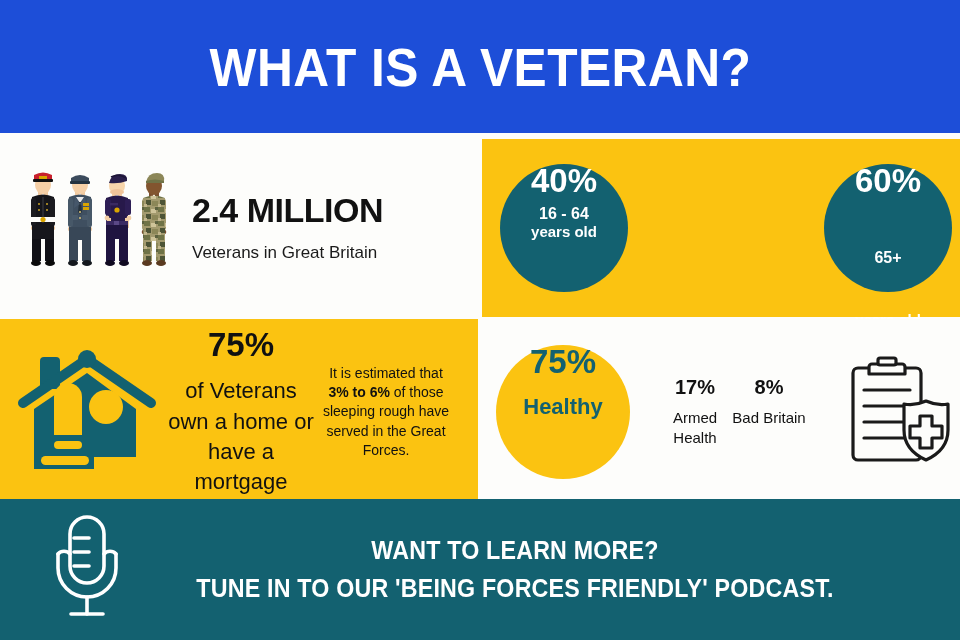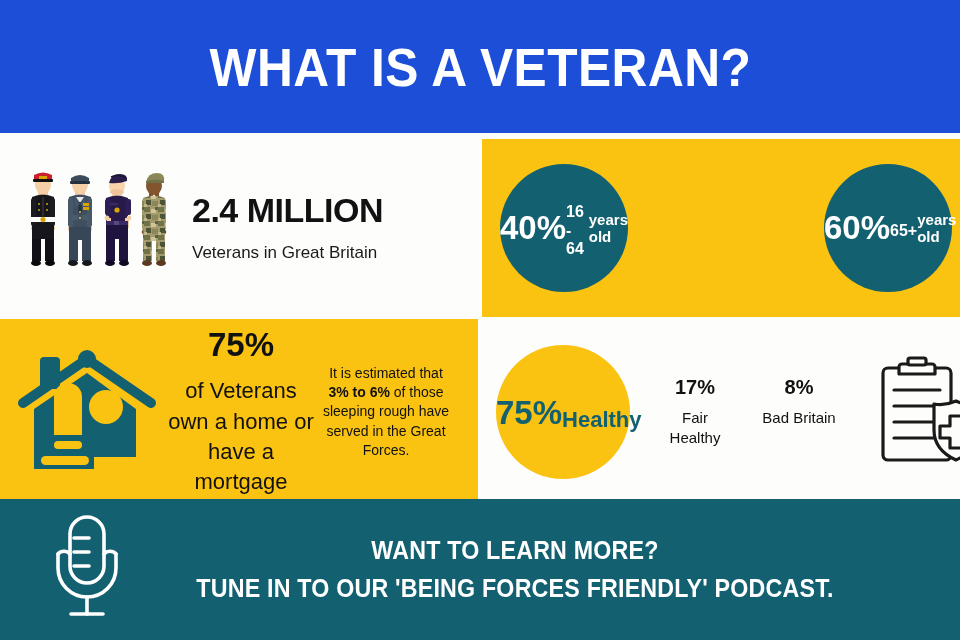--- a/index.html
+++ b/index.html
@@ -68,27 +68,27 @@
     font-size: 34px; font-weight: bold; color: #111111;
     letter-spacing: -0.5px;
   }
   .veterans-sub {
     font-size: 17px; color: #1a1a1a; margin-top: 13px;
   }
 
   
   .circle {
     border-radius: 50%;
-    display: flex; flex-direction: row;
+    display: flex; flex-direction: column;
     align-items: center; justify-content: flex-start;
     flex: 0 0 auto;
   }
   .circle-teal { background: #136170; color: #ffffff; }
   .circle-40 { width: 128px; height: 128px; margin-left: 18px; }
-  .circle-60 { width: 128px; height: 128px; margin-right: 8px; }
+  .circle-60 { width: 128px; height: 128px; margin-right: 8px; gap: 44px; }
   .circle-pct { font-size: 33px; font-weight: bold; line-height: 1.05; }
   .circle-l1 { font-size: 16px; font-weight: bold; margin-top: 6px; line-height: 1.15; }
   .circle-l2 { font-size: 15px; font-weight: bold; line-height: 1.15; }
   .age-note {
     flex: 1 1 auto;
     text-align: center;
     font-size: 17px;
     color: #111111;
     line-height: 1.32;
     padding: 0 8px;
@@ -119,21 +119,20 @@
   .circle-yellow {
     background: #fbc311; color: #136170;
     width: 134px; height: 134px; margin-left: 14px;
   }
   .health-pct { font-size: 33px; font-weight: bold; line-height: 1; }
   .health-word { font-size: 22px; font-weight: bold; margin-top: 16px; }
   .health-figs {
     flex: 0 0 auto;
     display: flex;
     margin-left: 28px;
-    gap: 30px;
   }
   .health-fig { text-align: center; width: 74px; }
   .health-fig-pct { font-size: 20px; font-weight: bold; color: #111111; }
   .health-fig-label { font-size: 15px; color: #111111; line-height: 1.35; margin-top: 9px; }
   .clipboard-icon { margin-left: 42px; flex: 0 0 auto; }
 
   
   .footer {
     position: absolute;
     left: 0; top: 499px;
@@ -339,21 +338,21 @@
     </div>
 
     <div class="panel panel-health">
       <div class="circle circle-yellow">
         <div class="health-pct">75%</div>
         <div class="health-word">Healthy</div>
       </div>
       <div class="health-figs">
         <div class="health-fig">
           <div class="health-fig-pct">17%</div>
-          <div class="health-fig-label">Fair Healthy</div>
+          <div class="health-fig-label">Armed Health</div>
         </div>
         <div class="health-fig">
           <div class="health-fig-pct">8%</div>
           <div class="health-fig-label">Bad Britain</div>
         </div>
       </div>
       <div class="clipboard-icon">
         <svg width="108" height="112" viewBox="0 0 108 112" xmlns="http://www.w3.org/2000/svg">
           <g fill="none" stroke="#1a1a1a" stroke-width="3.2" stroke-linejoin="round" stroke-linecap="round">
 

